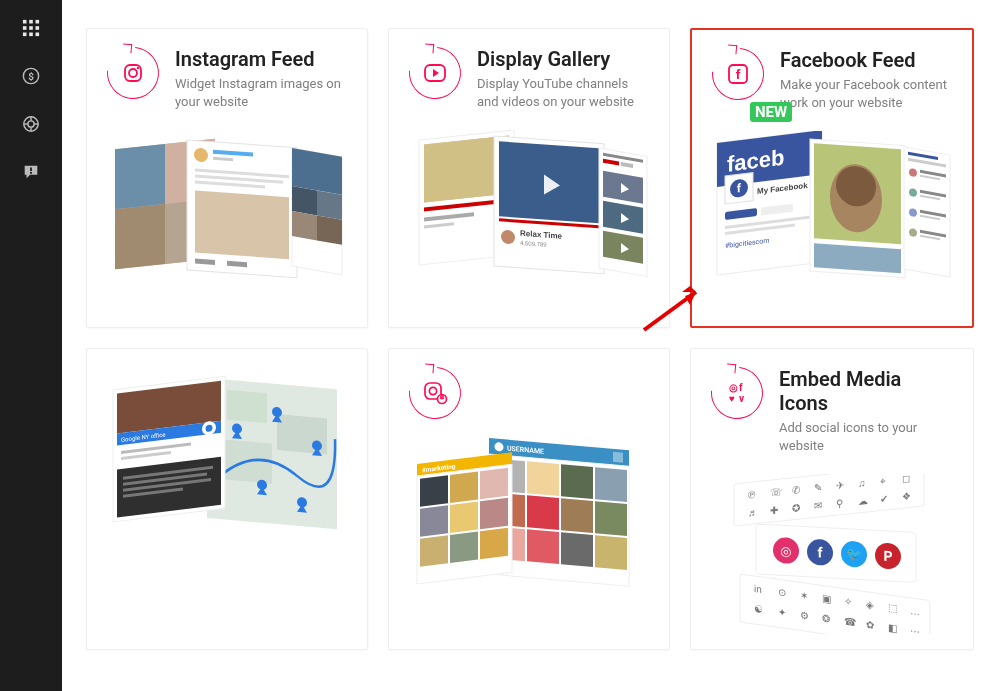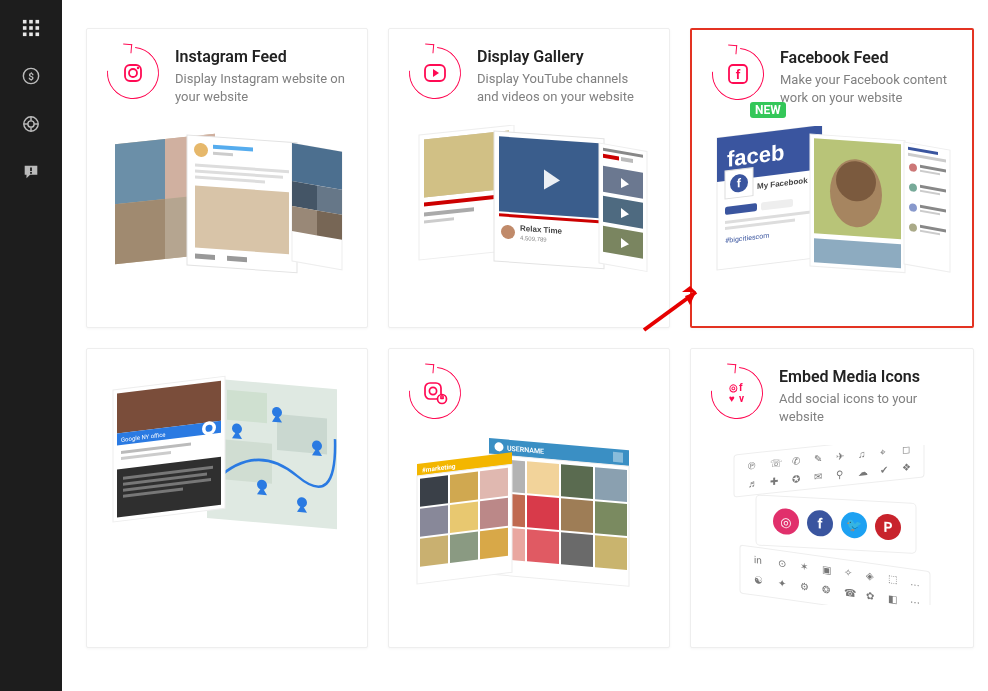--- a/index.html
+++ b/index.html
@@ -9,23 +9,23 @@
   .sb-icon { width: 20px; height: 20px; display:flex; align-items:center; justify-content:center; color:#fff; opacity:0.9;}
   .main { flex:1; background:#fff; padding: 28px 24px; overflow:auto;}
   .grid { display:grid; grid-template-columns: repeat(3, 1fr); gap: 20px; }
   .card { background:#fff; border:1px solid #eee; border-radius:2px; box-shadow:0 1px 3px rgba(0,0,0,0.04); padding:18px 20px 10px; position:relative; min-height:300px;}
   .card.highlight { border:2px solid #e33322; }
   .card-head { display:flex; gap:16px; margin-bottom:14px; }
   .icon-wrap { width:52px; height:52px; position:relative; flex-shrink:0; }
   .icon-ring { position:absolute; inset:0; border:1.8px solid #ff0a53; border-radius:50%; border-top-color:transparent; transform:rotate(-40deg);}
   .icon-ring::after{content:""; position:absolute; top:-2px; right:9px; width:8px; height:8px; border-left:1.8px solid #ff0a53; border-bottom:1.8px solid #ff0a53; transform:rotate(-135deg);}
   .icon-center{position:absolute; inset:0; display:flex; align-items:center; justify-content:center; color:#ff0a53; font-size:20px; font-weight:600;}
-  .card-title { font-size:16px; font-weight:600; color:#222; margin-bottom:4px;}
+  .card-title { font-size:20px; font-weight:600; color:#222; margin-bottom:4px;}
   .card-desc { font-size:13px; color:#808080; line-height:1.4;}
-  .badge{position:absolute; left:38px; top:54px; background:#34c759; color:#fff; font-size:12px; font-weight:700; padding:1px 5px; border-radius:3px;}
+  .badge{position:absolute; left:38px; top:54px; background:#34c759; color:#fff; font-size:15px; font-weight:700; padding:1px 5px; border-radius:3px;}
   .preview { height:170px; display:flex; align-items:center; justify-content:center; }
   .preview svg { width:240px; height:160px; }
   .arrow-annot { position:absolute; left:-54px; bottom:-8px; width:70px; height:50px; pointer-events:none; }
   .tile{fill:#fff; stroke:#e3e3e3;}
   .titletxt{font: 600 8px Arial; fill:#444;}
   .subtxt{font: 400 6px Arial; fill:#888;}
 </style>
 </head>
 <body>
 
@@ -81,21 +81,21 @@
             <div class="icon-center">
                 <svg width="24" height="24" viewBox="0 0 24 24">
                   <rect x="4" y="4" width="16" height="16" rx="5" fill="none" stroke="#ff0a53" stroke-width="1.8"></rect>
                   <circle cx="12" cy="12" r="4" fill="none" stroke="#ff0a53" stroke-width="1.8"></circle>
                   <circle cx="17" cy="7" r="1.2" fill="#ff0a53"></circle>
                 </svg>
               </div>
           </div>
           <div>
             <div class="card-title">Instagram Feed</div>
-            <div class="card-desc">Display Instagram website on your website</div>
+            <div class="card-desc">Widget Instagram images on your website</div>
           </div>
         </div>
         <div class="preview">
           <svg viewBox="0 0 240 160">
             <g transform="skewY(-6)">
               <rect x="8" y="20" width="100" height="120" fill="#c9b598"></rect>
                 <rect x="8" y="20" width="50" height="60" fill="#6b8fa8"></rect>
                 <rect x="58" y="20" width="50" height="60" fill="#d0b0a0"></rect>
                 <rect x="8" y="80" width="50" height="60" fill="#a08a70"></rect>
                 <rect x="58" y="80" width="50" height="60" fill="#b5a590"></rect>

